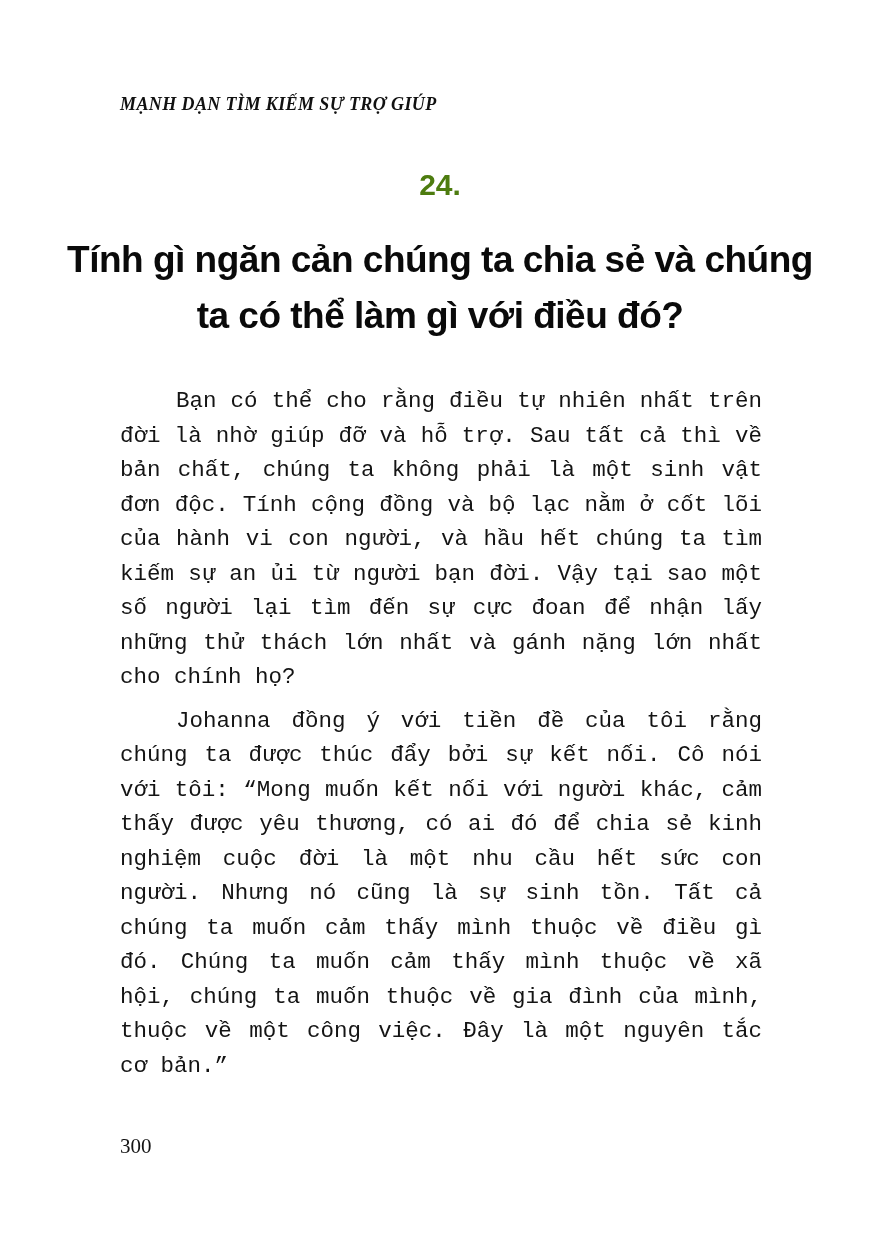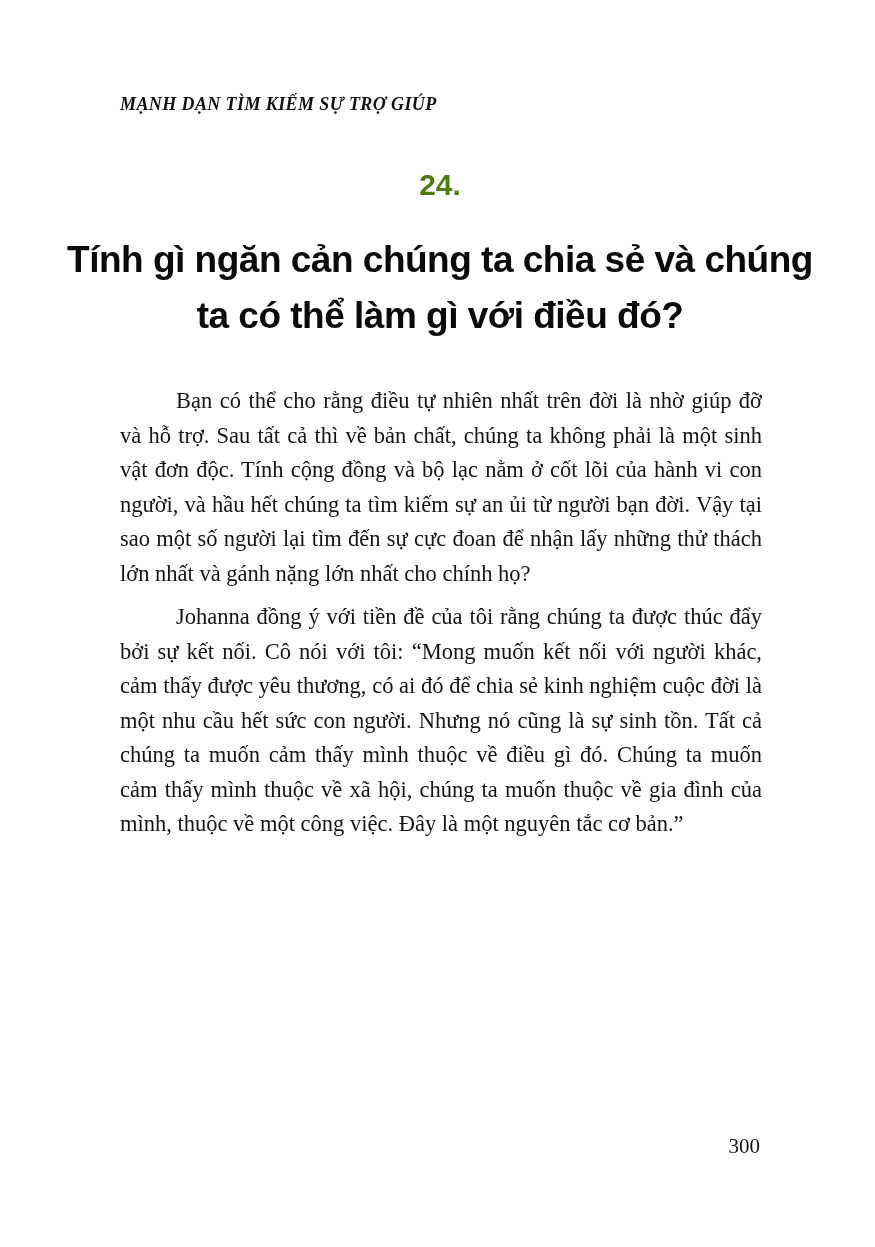--- a/index.html
+++ b/index.html
@@ -55,38 +55,38 @@
     line-height: 56px;
     letter-spacing: -0.5px;
     color: #0a0a0a;
   }
 
   .body-text {
     position: absolute;
     top: 384px;
     left: 120px;
     width: 642px;
-    font-family: Liberation Serif, serif;
+    font-family: Liberation Mono, monospace;
     font-size: 22.5px;
     line-height: 34.5px;
     text-align: justify;
     color: #141414;
   }
 
   .body-text p {
     text-indent: 56px;
     margin-bottom: 9px;
   }
 
   .page-number {
     position: absolute;
     top: 1134px;
     left: 120px;
     width: 640px;
-    text-align: right;
+    text-align: left;
     font-family: "Liberation Serif", "DejaVu Serif", serif;
     font-size: 21px;
     color: #141414;
   }
 </style>
 </head>
 <body>
 
 <div class="page">
 

